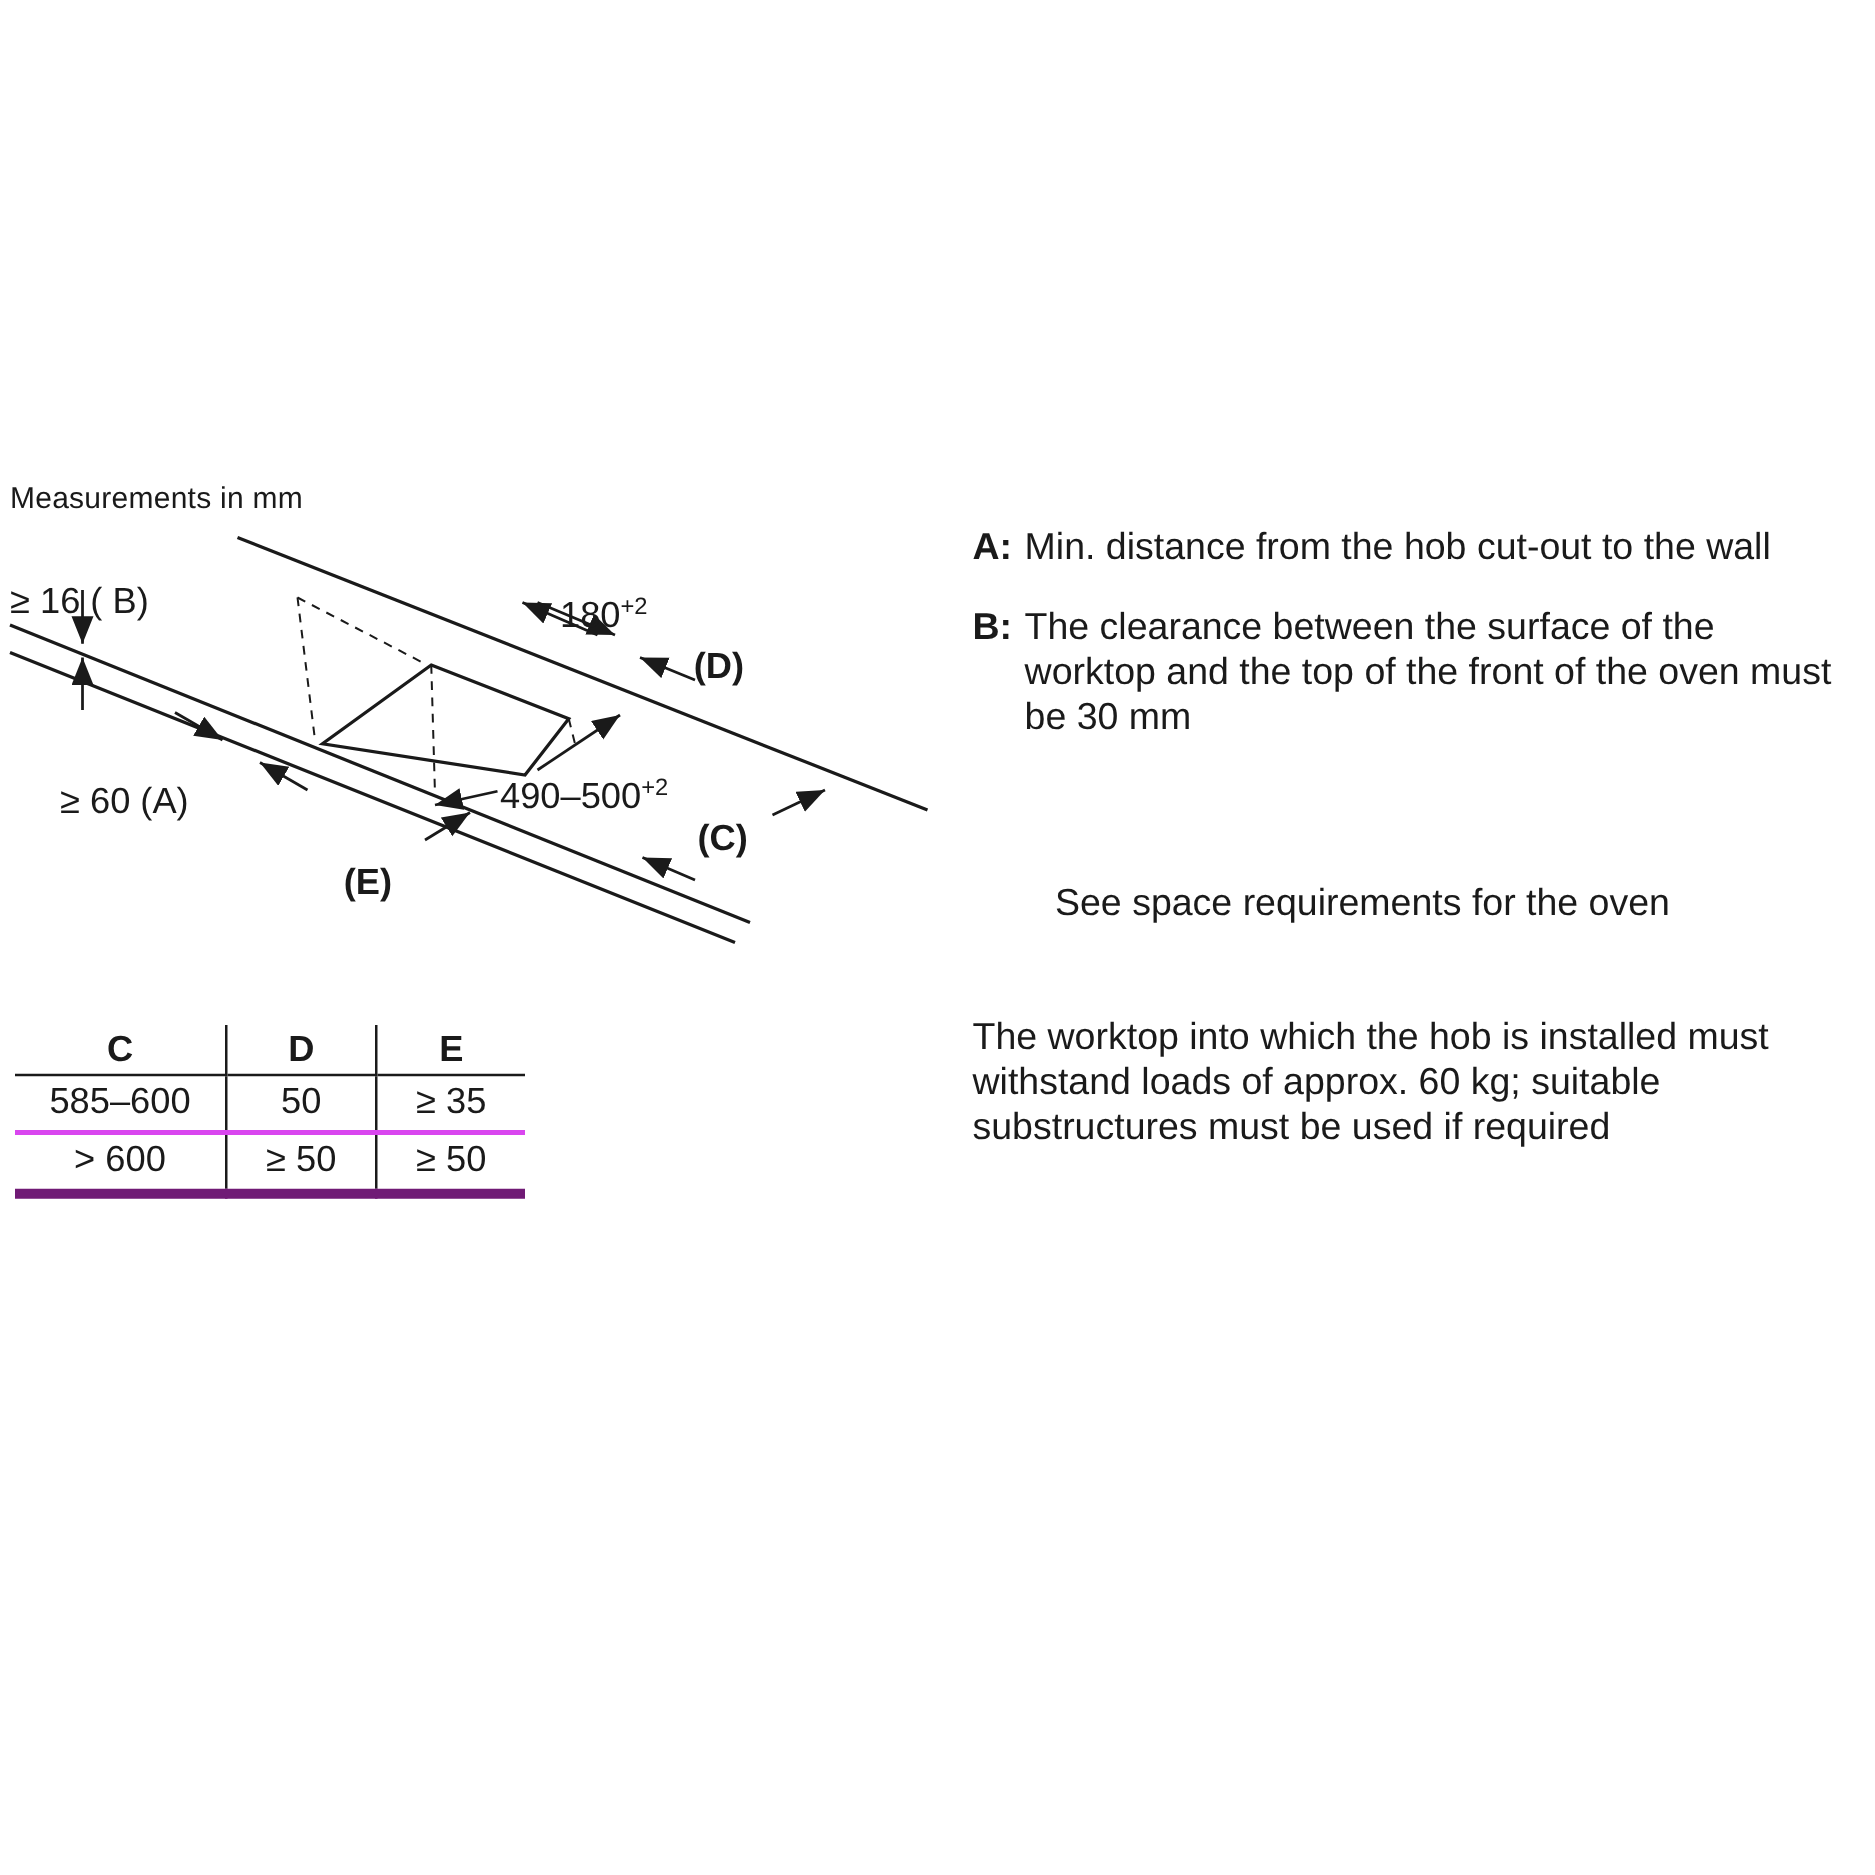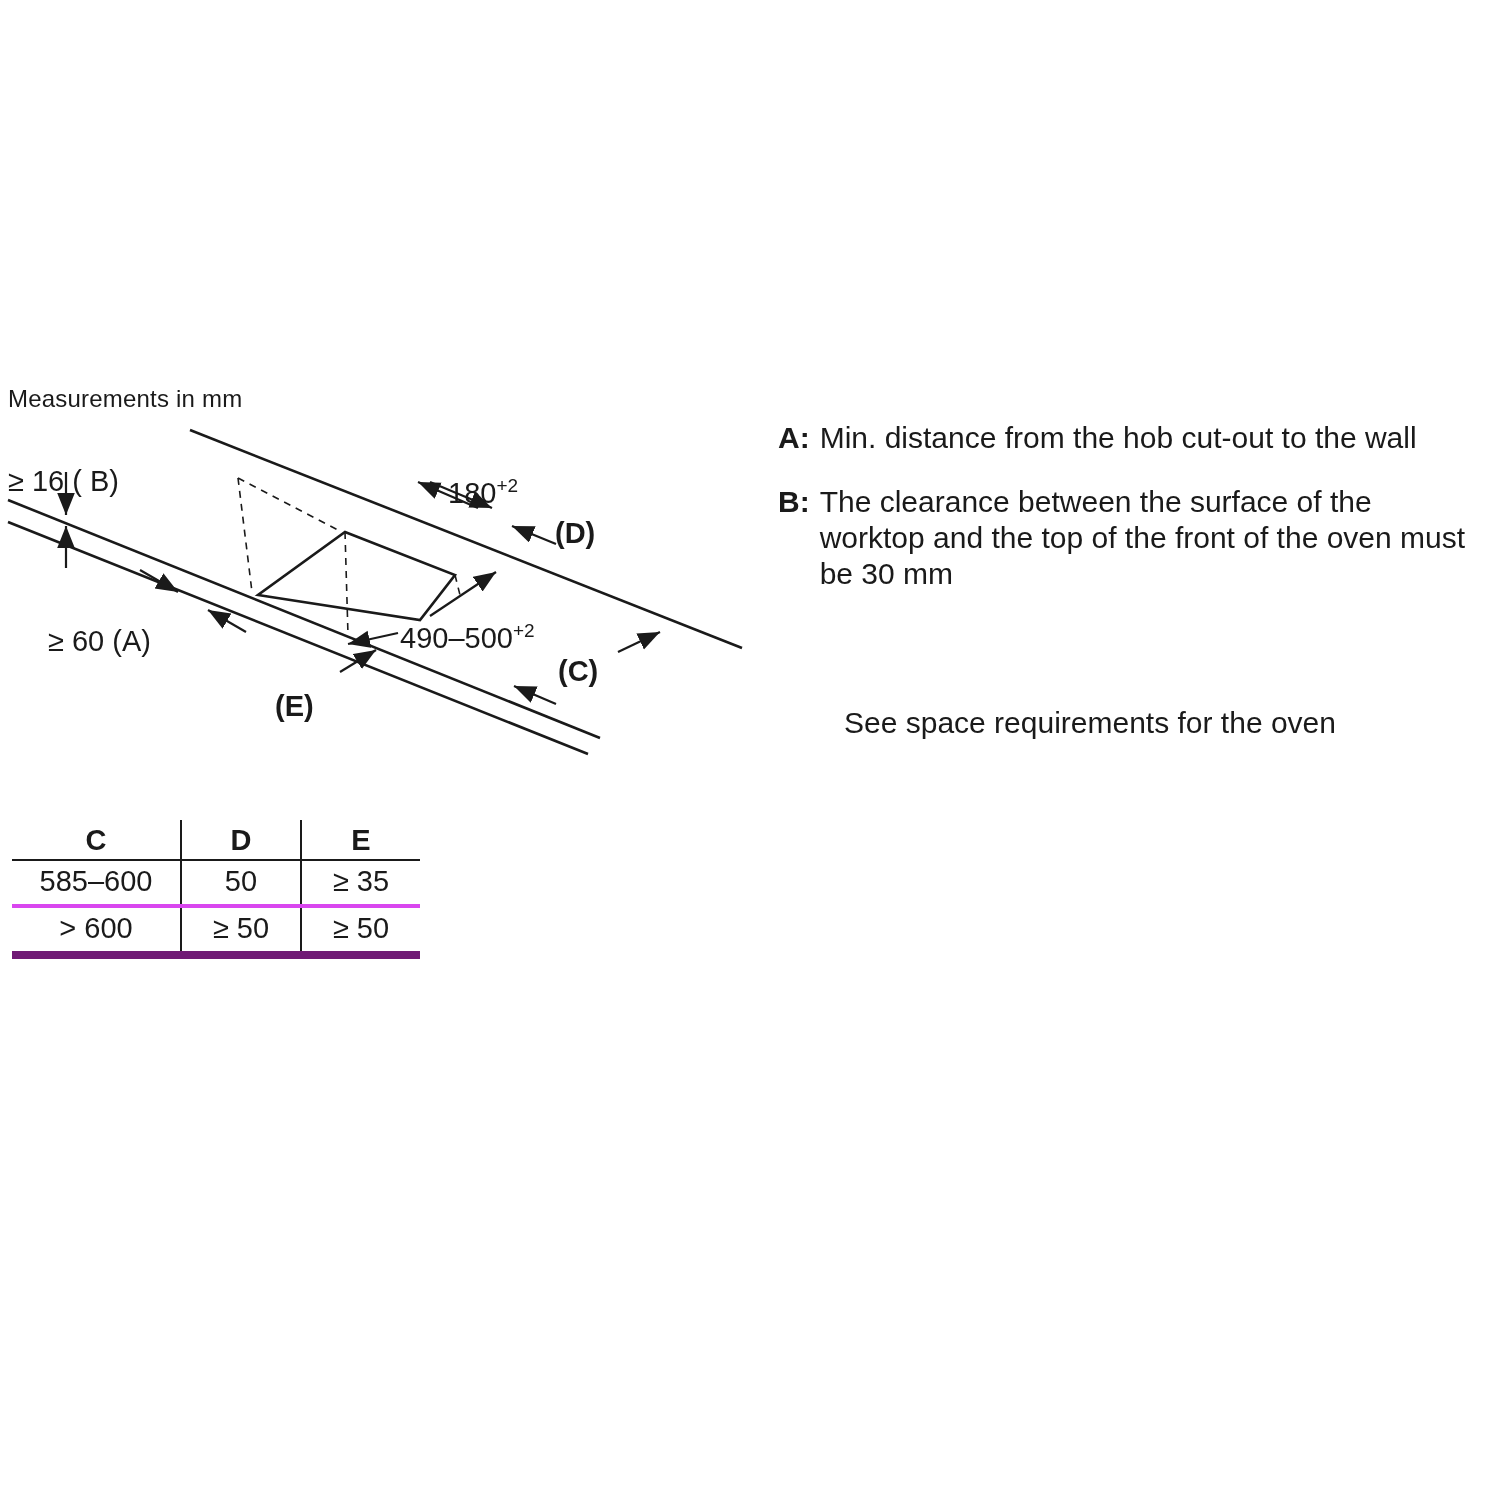--- a/index.html
+++ b/index.html
@@ -229,14 +229,15 @@
       <span class="note-text">Min. distance from the hob cut-out to the wall</span>
     </div>
     <div class="note-row">
       <span class="note-key">B:</span>
       <span class="note-text">The clearance between the surface of the worktop and the top of the front of the oven must be 30 mm</span>
     </div>
   </div>
 
   <div id="note-see">See space requirements for the oven</div>
 
+  <div id="note-load">The worktop into which the hob is installed must withstand loads of approx. 60 kg; suitable substructures must be used if required</div>
 
 </div>
 
 </body></html>

